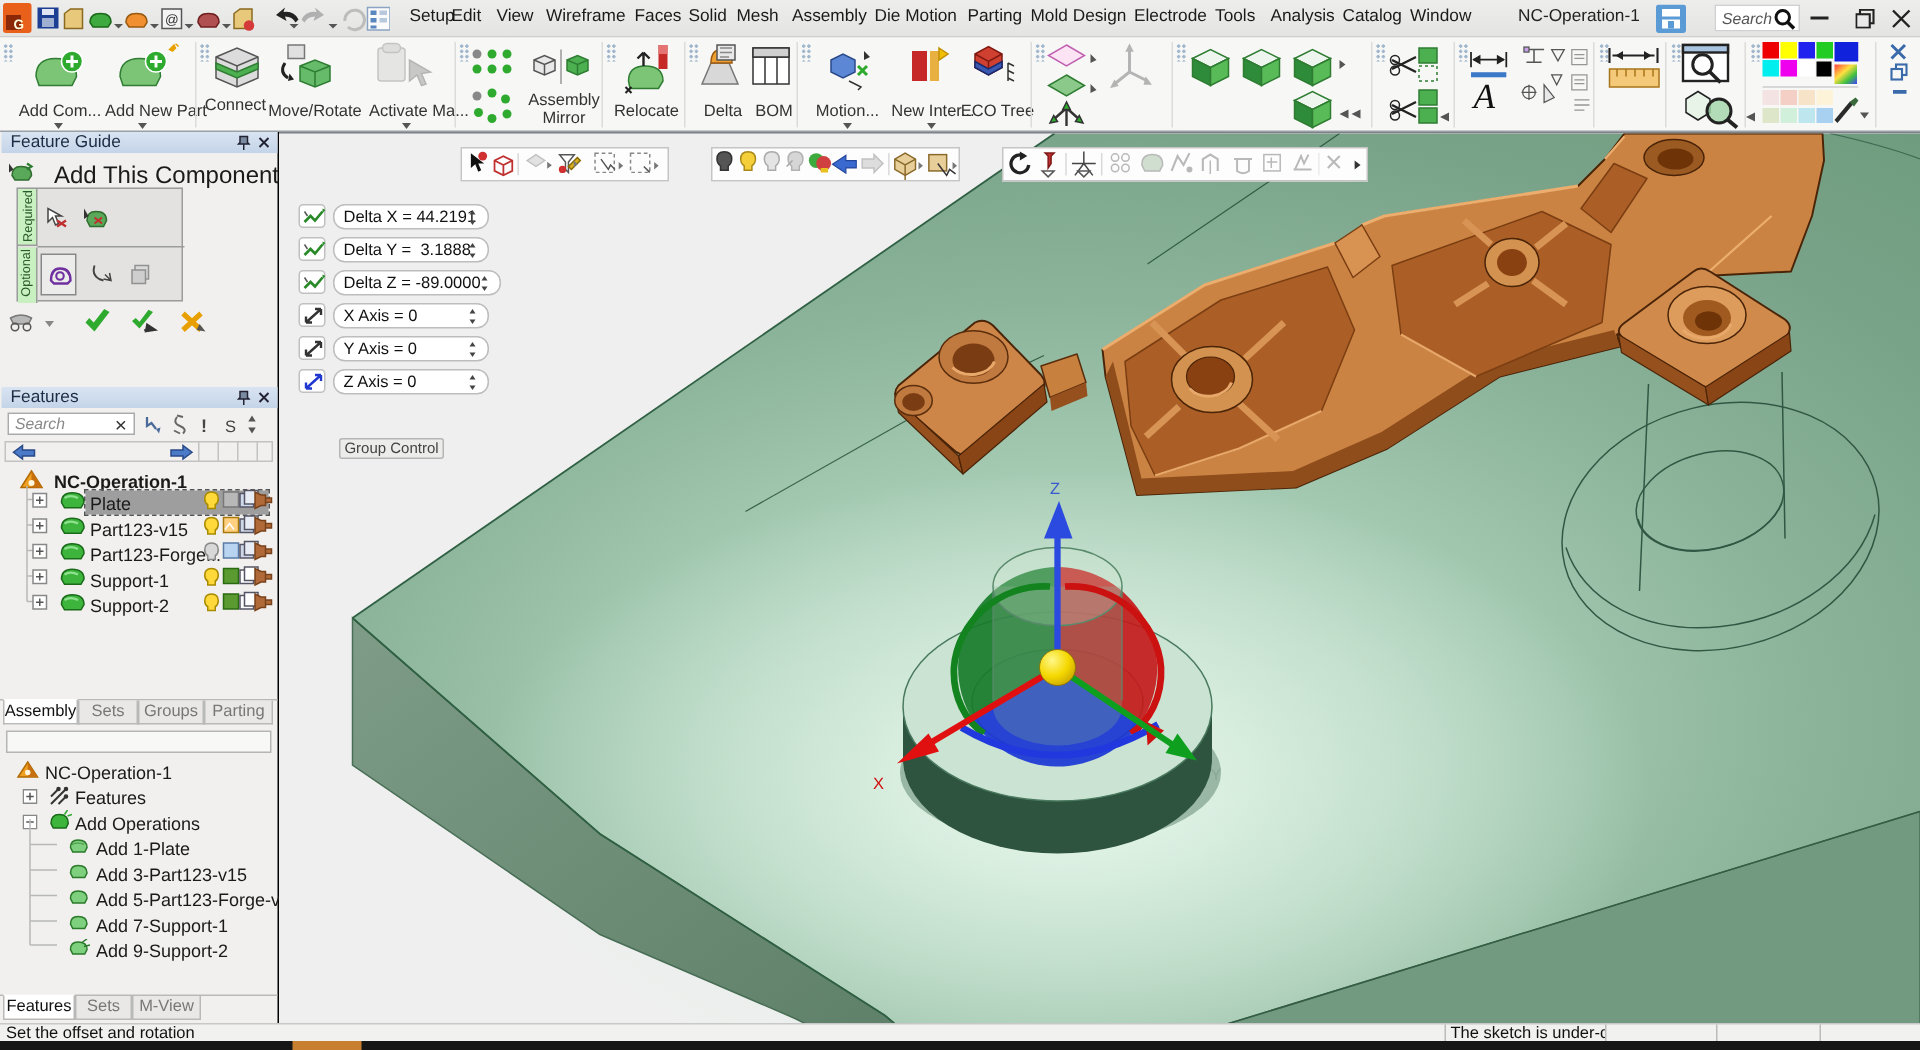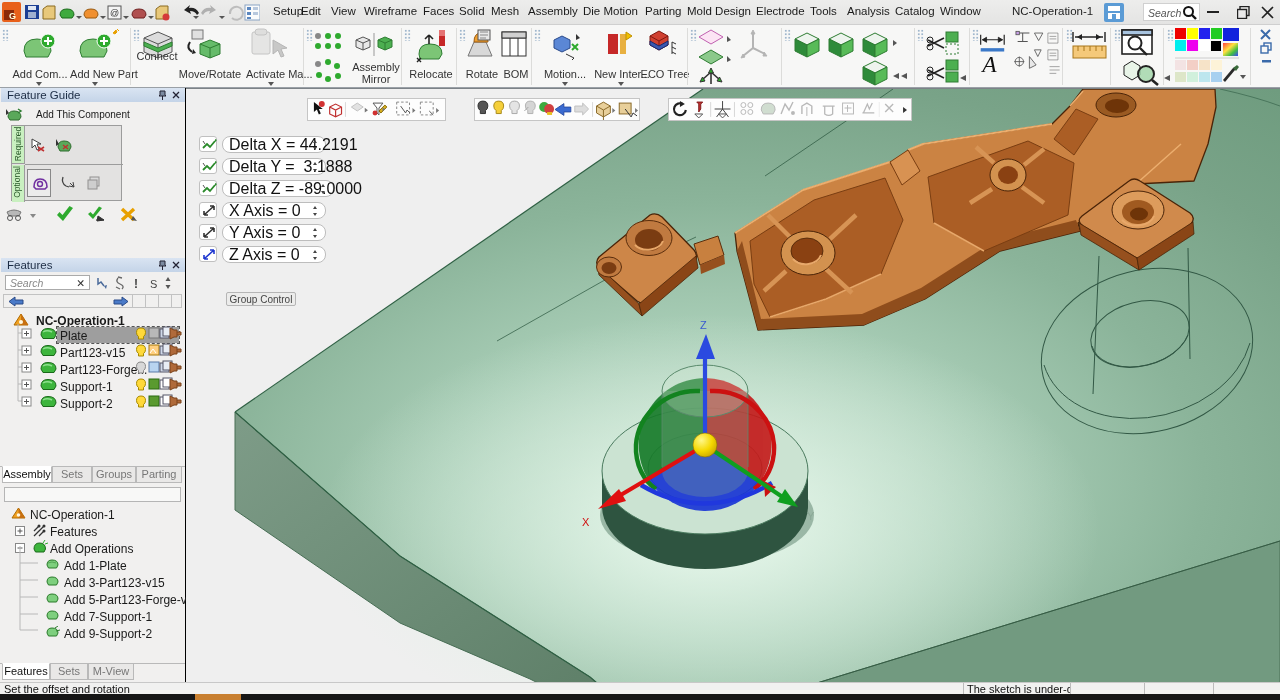--- a/index.html
+++ b/index.html
@@ -16,21 +16,21 @@
 .pinx{position:absolute;top:1px;font-size:11px;color:#334;line-height:12px}
 .treerow{position:absolute;font-size:12px;color:#1a1a1a;white-space:nowrap}
 .tab{position:absolute;font-size:11px;text-align:center;border:1px solid #b9b9b9;border-top:none;background:#e9e8e7;color:#777;line-height:15px;height:16px}
 .tab.on{background:#fff;color:#111;border-top:1px solid #fff;height:17px;top:-1px}
 #statusbar{position:absolute;left:0;top:682px;width:1280px;height:12px;background:#f1f1f0;font-size:11px;color:#111;border-top:1px solid #c8c8c8}
 #blackbar{position:absolute;left:0;top:694px;width:1280px;height:6px;background:#161616}
 #viewport{position:absolute;left:186px;top:88px;width:1094px;height:594px;background:#efefef;border-top:1px solid #7c8287}
 .vtb{position:absolute;height:23px;background:#fdfdfd;border:1px solid #c5c5c5;display:flex;align-items:center}
 .ffrow{position:absolute;height:17px}
 .fficon{position:absolute;left:0;top:0;width:18px;height:16px;background:#fff;border:1px solid #c0c0c0;border-radius:3px}
-.fffield{position:absolute;left:23px;top:0;height:17px;background:#fff;border:1px solid #bdbdbd;border-radius:8px;font-size:16px;color:#111;padding-left:6px;line-height:16px;white-space:nowrap}
+.fffield{position:absolute;left:23px;top:0;height:17px;background:#fff;border:1px solid #bdbdbd;border-radius:8px;font-size:11px;color:#111;padding-left:6px;line-height:16px;white-space:nowrap}
 .spin{position:absolute;top:2px;width:8px;height:12px}
 .spin:before{content:"";position:absolute;left:1px;top:1px;border-left:2.5px solid transparent;border-right:2.5px solid transparent;border-bottom:3.5px solid #444}
 .spin:after{content:"";position:absolute;left:1px;bottom:1px;border-left:2.5px solid transparent;border-right:2.5px solid transparent;border-top:3.5px solid #444}
 </style></head>
 <body>
 
 <div id="titlebar">
 <svg class="abs" style="left:2px;top:2px" width="258" height="21" viewBox="0 0 258 21">
  <rect x="0" y="0" width="19" height="20" rx="2" fill="#e8601a"></rect>
  <rect x="2" y="8" width="10" height="10" fill="#8a2808"></rect>
@@ -129,21 +129,21 @@
         <path d="M52 26 l4 -1 -3 -4 z" fill="#222"></path>
         <path d="M60 16 l10 -4 10 4 v10 l-10 4 -10 -4 z" fill="#66bb6a" stroke="#2e7d32"></path>
         <path d="M60 16 l10 4 10 -4 M70 20 v10" fill="none" stroke="#2e7d32"></path>
       </g>
  <g opacity="0.45">
         <rect x="112" y="4" width="18" height="22" rx="2" fill="#d0d0d0" stroke="#888"></rect>
         <rect x="115" y="1" width="12" height="6" rx="3" fill="#c0c0c0" stroke="#888"></rect>
         <path d="M133 12 l0 14 5 -4 3 7 3 -1 -3 -7 6 -1 z" fill="#909090" stroke="#666"></path>
       </g>
 </svg>
-<div class="rlabel" style="left:132px;top:25px;width:50px">Connect</div>
+<div class="rlabel" style="left:132px;top:39px;width:50px">Connect</div>
 <div class="rlabel" style="left:177px;top:43px;width:66px">Move/Rotate</div>
 <div class="rlabel" style="left:246px;top:43px;width:60px">Activate Ma...</div>
 <div class="caret" style="left:268px;top:57px"></div>
 <div class="rsep" style="left:303px"></div>
 <div class="handle" style="left:306px;top:4px"></div>
 <svg class="abs" style="left:312px;top:3px" width="88" height="58" viewBox="0 0 88 58">
  <g fill="#2eaa2e">
         <circle cx="6" cy="8" r="3" fill="#888"></circle>
         <circle cx="16" cy="8" r="3"></circle>
         <circle cx="26" cy="8" r="3"></circle>
@@ -186,21 +186,21 @@
  <path d="M2 28 l6 -14 h12 l6 14 z" fill="#d8d8d8" stroke="#777"></path>
  <path d="M8 14 q0 -9 7 -9 q7 0 7 9 z" fill="#f0a030" stroke="#9a5a10"></path>
  <rect x="12" y="2" width="12" height="10" fill="#e8e8e8" stroke="#555"></rect>
       <path d="M14 4 h8 M14 7 h8 M14 10 h6" stroke="#888" stroke-width="1"></path>
  <g stroke="#333">
         <rect x="36" y="4" width="24" height="24" fill="#fff"></rect>
         <path d="M36 10 h24 M44 4 v24 M52 4 v24" fill="none"></path>
         <rect x="36" y="4" width="24" height="6" fill="#d0d0d0"></rect>
       </g>
 </svg>
-<div class="rlabel" style="left:462px;top:43px;width:40px">Rotate</div>
+<div class="rlabel" style="left:462px;top:43px;width:40px">Delta</div>
 <div class="rlabel" style="left:498px;top:43px;width:36px">BOM</div>
 <div class="rsep" style="left:531px"></div>
 <div class="handle" style="left:534px;top:4px"></div>
 <svg class="abs" style="left:546px;top:3px" width="140" height="38" viewBox="0 0 140 38">
  <g>
         <path d="M8 12 l8 -4 8 4 v8 l-8 4 -8 -4 z" fill="#5b87d5" stroke="#2a4a8a"></path>
         <path d="M26 16 l6 6 m0 -6 l-6 6" stroke="#2eaa2e" stroke-width="2"></path>
         <path d="M20 26 l8 4 -2 2" fill="none" stroke="#333"></path>
         <path d="M30 6 l4 4 -4 2" fill="#333"></path>
       </g>
@@ -367,21 +367,21 @@
       </svg>
    <svg class="pinx" style="right:5px;top:3px" width="8" height="8">
         <path d="M1 1 l6 6 M7 1 l-6 6" stroke="#223" stroke-width="1.3"></path>
       </svg>
  </div>
  <svg class="abs" style="left:4px;top:19px" width="20" height="16" viewBox="0 0 20 16">
       <path d="M4 10 q0 -6 6 -6 q7 0 7 6 l-2 3 h-9 z" fill="#5aa85a" stroke="#2e6d2e"></path>
       <path d="M2 2 v6 l3 -2 z" fill="#333"></path>
       <path d="M14 2 l3 2 -3 2" fill="none" stroke="#2e7d32" stroke-width="1.5"></path>
     </svg>
- <div class="treerow" style="left:36px;top:21px;font-size:10px">Add This Component</div>
+ <div class="treerow" style="left:36px;top:21px;font-size:16px">Add This Component</div>
  
  <div class="abs" style="left:11px;top:37px;width:111px;height:76px;border:1px solid #9c9c9c;background:#e3e2e1">
    <div class="abs" style="left:0;top:0;width:13px;height:38px;background:#c9f0c0;border-right:1px solid #9c9c9c;border-bottom:1px solid #9c9c9c">
         <span style="position:absolute;left:-11px;top:13px;font-size:8.5px;color:#2a5a2a;transform:rotate(-90deg);white-space:nowrap">Required</span>
       </div>
    <div class="abs" style="left:0;top:39px;width:13px;height:37px;background:#c9f0c0;border-right:1px solid #9c9c9c">
         <span style="position:absolute;left:-11px;top:12px;font-size:8.5px;color:#2a5a2a;transform:rotate(-90deg);white-space:nowrap">Optional</span>
       </div>
    <div class="abs" style="left:13px;top:38px;width:98px;height:1px;background:#9c9c9c"></div>
    <svg class="abs" style="left:18px;top:11px" width="16" height="16">

